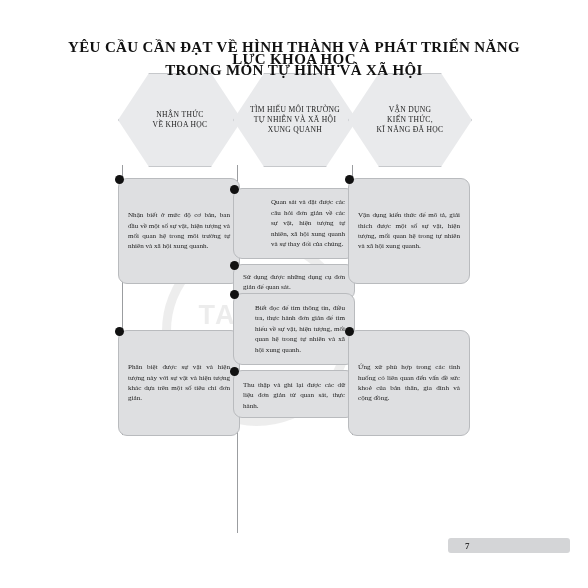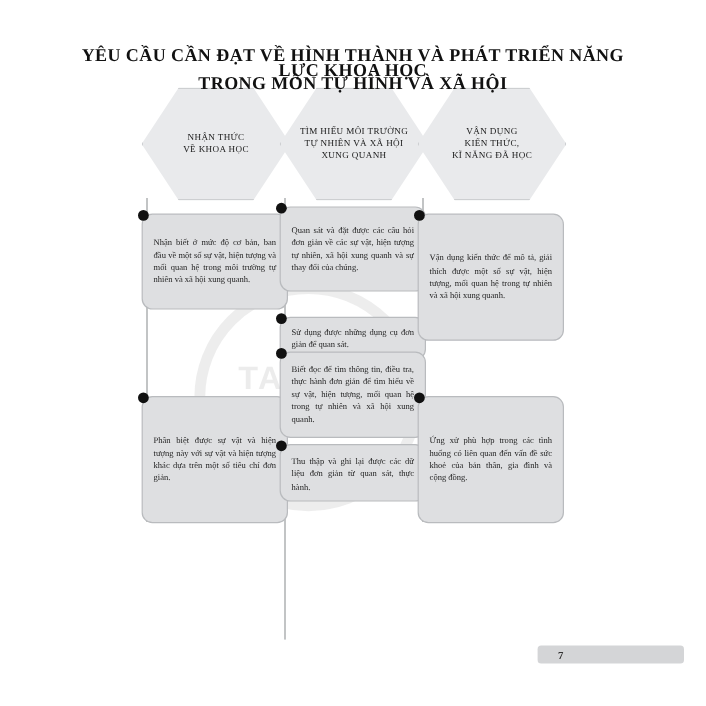--- a/index.html
+++ b/index.html
@@ -121,26 +121,26 @@
     left: -4px;
     top: -4px;
     width: 9px;
     height: 9px;
     border-radius: 50%;
     background: #111111;
     z-index: 6;
   }
 
   
-  #box-l1 { left: 118px; top: 178px; width: 122px; height: 80px; }
+  #box-l1 { left: 118px; top: 178px; width: 122px; height: 106px; }
   #box-l2 { left: 118px; top: 330px; width: 122px; height: 106px; }
   
-  #box-m1 { left: 233px; top: 172px; width: 122px; height: 71px; }
+  #box-m1 { left: 233px; top: 188px; width: 122px; height: 71px; padding-left: 28px; }
   #box-m2 { left: 233px; top: 264px; width: 122px; height: 36px; }
-  #box-m3 { left: 233px; top: 293px; width: 122px; height: 72px; }
+  #box-m3 { left: 233px; top: 293px; width: 122px; height: 72px; padding-left: 12px; }
   #box-m4 { left: 233px; top: 370px; width: 122px; height: 48px; align-items: flex-end; }
   #box-m5 { left: 233px; top: 426px; width: 122px; height: 106px; }
   
   #box-r1 { left: 348px; top: 178px; width: 122px; height: 106px; }
   #box-r2 { left: 348px; top: 330px; width: 122px; height: 106px; }
 
   .box-m2-inner { padding-top: 2px; padding-bottom: 2px; }
 
   
   .spine {

